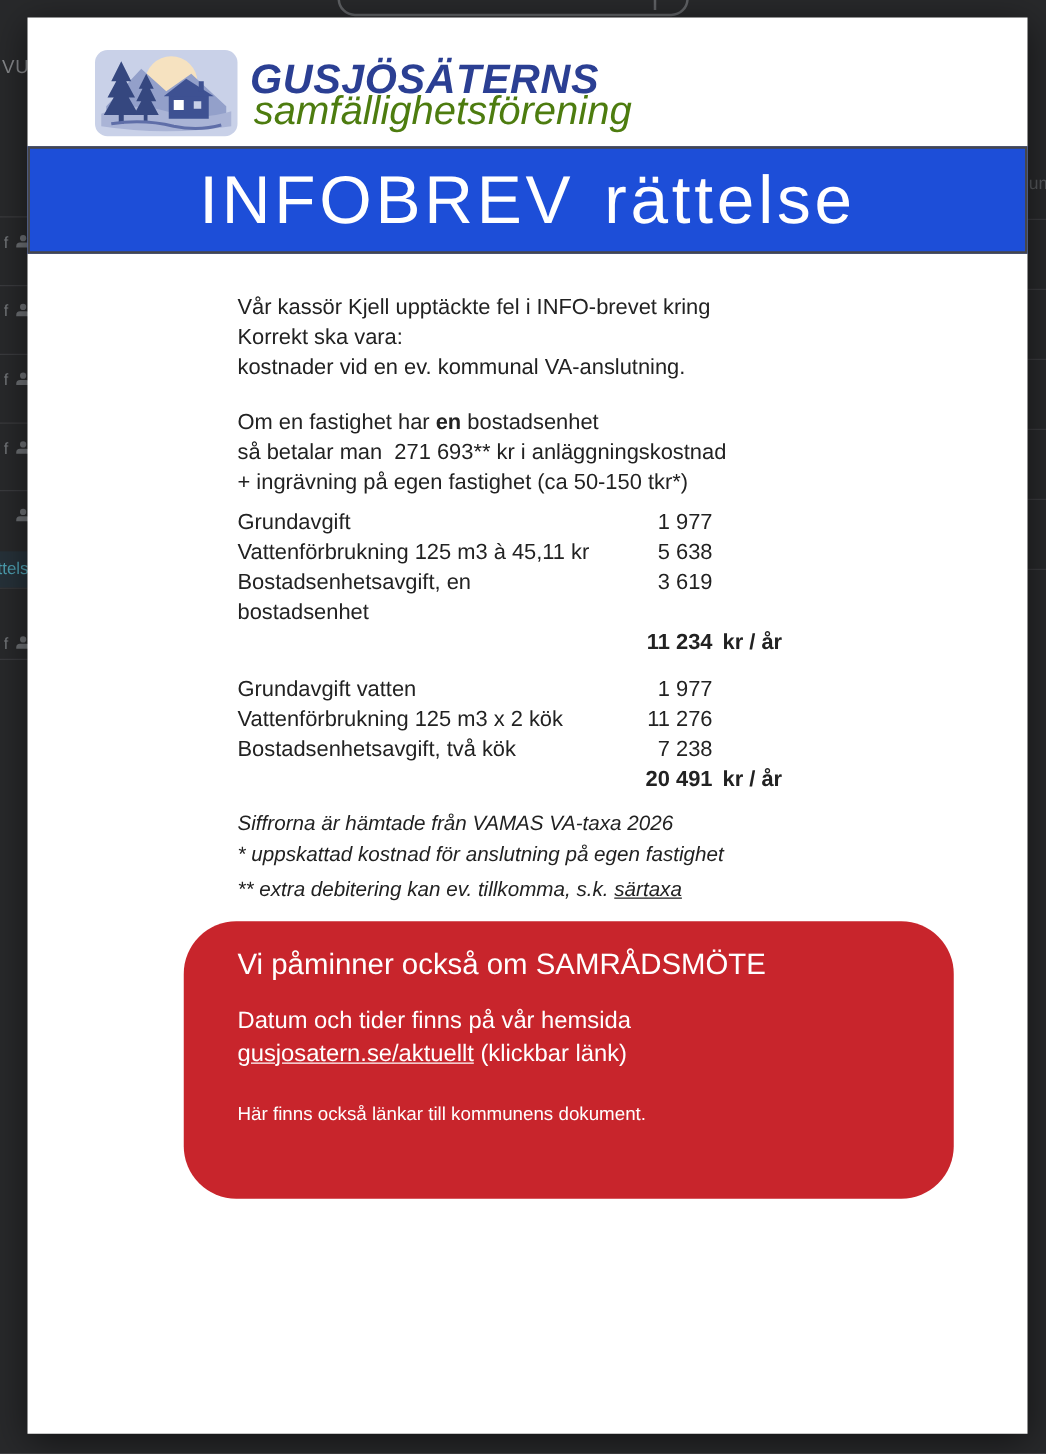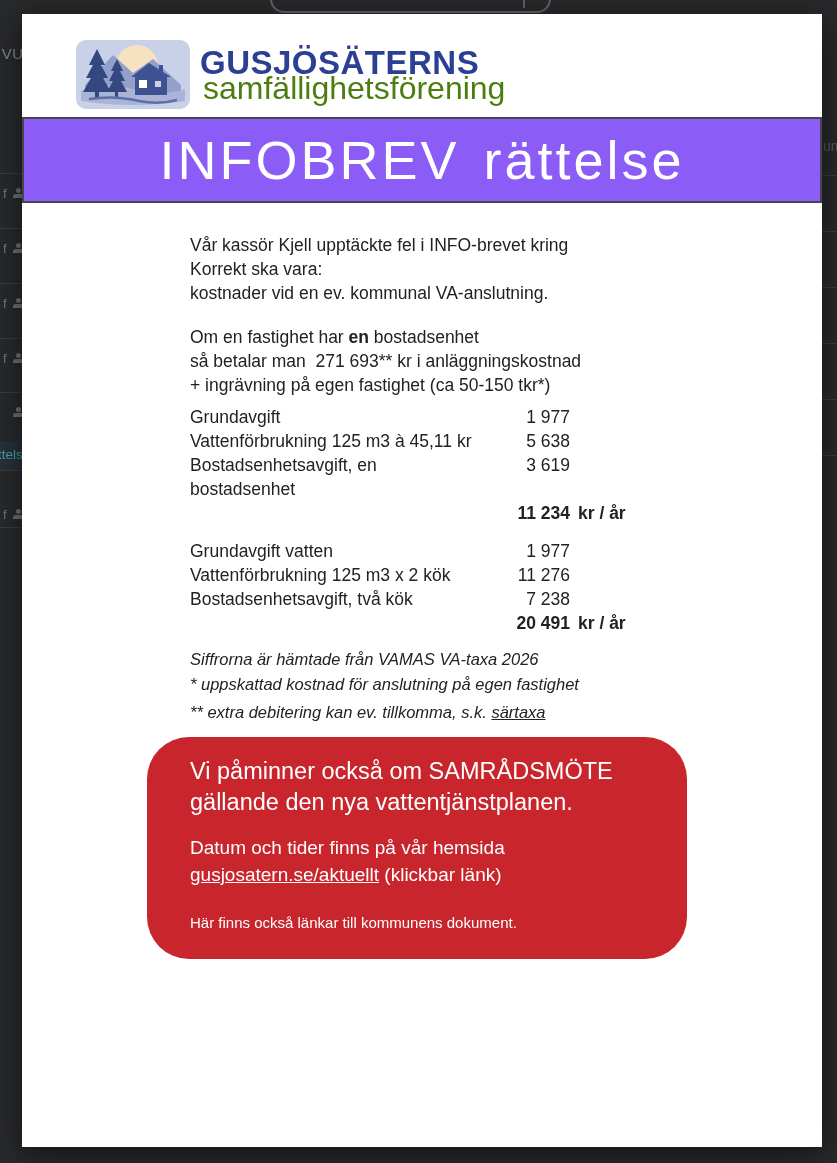--- a/index.html
+++ b/index.html
@@ -22,27 +22,27 @@
   .p-ico::after{content:"";position:absolute;left:0;bottom:0;width:11px;height:4px;
                 border-radius:3px 3px 0 0;background:#6d7074;}
   .bk-hl{position:absolute;left:0;top:441px;width:22px;height:29px;background:#263139;}
   .bk-hl span{position:absolute;left:-2px;top:6px;color:#4d9fb0;font-size:13.5px;}
   .bk-um{position:absolute;left:823px;top:138px;color:#56585b;font-size:14px;}
 
   
   .modal{position:absolute;left:22px;top:14px;width:800px;height:1133px;background:#ffffff;
          box-shadow:0 6px 28px rgba(0,0,0,.55);}
 
-  .logo-row{display:flex;align-items:center;padding-top:25px;margin-left:53px;}
+  .logo-row{display:flex;align-items:center;padding-top:25px;margin-left:53px;font-style:italic;}
   .logo-art{width:116px;height:71px;flex:none;}
   .wordmark{margin-left:9px;line-height:1;}
   .brand-title{font-size:33px;font-weight:700;color:#2b3f93;letter-spacing:.5px;}
   .brand-sub{font-size:32px;color:#4d7c0f;margin-top:-7px;padding-left:3px;}
 
-  .banner{margin-top:7px;height:82px;background:#8b5cf6;border:2px solid #46464a;
+  .banner{margin-top:7px;height:82px;background:#1d4ed8;border:2px solid #46464a;
           display:flex;align-items:center;justify-content:center;color:#fff;
           font-size:54px;font-weight:300;letter-spacing:3px;}
   .banner .w2{margin-left:24px;}
 
   .content{padding:30px 160px 0 168px;color:#222;font-size:17.5px;line-height:24px;}
   .line{display:block;white-space:pre-wrap;}
   .para-intro{margin:0 0 20px 0;}
   .para{margin:0 0 8px 0;}
   .para2{margin:0 0 13px 0;}
   b.xb{font-weight:800;}
@@ -52,21 +52,21 @@
   .crow{display:flex;}
   .crow .lbl{flex:1;white-space:pre-wrap;}
   .crow .num{width:88px;text-align:right;white-space:pre-wrap;}
   .crow .sfx{width:84px;padding-left:8px;white-space:pre-wrap;}
   .crow.total{font-weight:700;}
 
   .footnotes{font-style:italic;font-size:16.5px;line-height:25px;margin:12px 0 12px 0;}
   .fn3{margin-top:3px;}
   .fn-link{text-decoration:underline;color:#222;}
 
-  .notice{margin-left:125px;margin-top:0;width:540px;height:222px;background:#c8252c;
+  .notice{margin-left:125px;margin-top:0;width:616px;height:222px;background:#c8252c;
           border-radius:42px;box-sizing:border-box;padding:19px 30px 0 43px;color:#fff;}
   .notice-h{font-size:23.5px;line-height:31px;font-weight:400;}
   .notice-b{font-size:19px;line-height:27px;margin-top:16px;}
   .notice-b3{font-size:15px;line-height:27px;margin-top:21px;}
   .notice-link{color:#fff;text-decoration:underline;}
 </style>
 </head>
 <body>
 
 <div class="stage">
@@ -217,21 +217,20 @@
         <span class="line">Siffrorna är hämtade från VAMAS VA-taxa 2026</span>
         <span class="line">* uppskattad kostnad för anslutning på egen fastighet</span>
         <span class="line fn3"><span>** extra debitering kan ev. tillkomma, s.k. </span><a class="fn-link" href="#">särtaxa</a></span>
       </div>
 
     </div>
 
     <div class="notice">
       <div class="notice-h">
         <span class="line">Vi påminner också om SAMRÅDSMÖTE</span>
-        <span class="line">gällande den nya vattentjänstplanen.</span>
       </div>
       <div class="notice-b">
         <span class="line">Datum och tider finns på vår hemsida</span>
         <span class="line"><a class="notice-link" href="#">gusjosatern.se/aktuellt</a><span> (klickbar länk)</span></span>
       </div>
       <div class="notice-b3">
         <span class="line">Här finns också länkar till kommunens dokument.</span>
       </div>
     </div>
 

